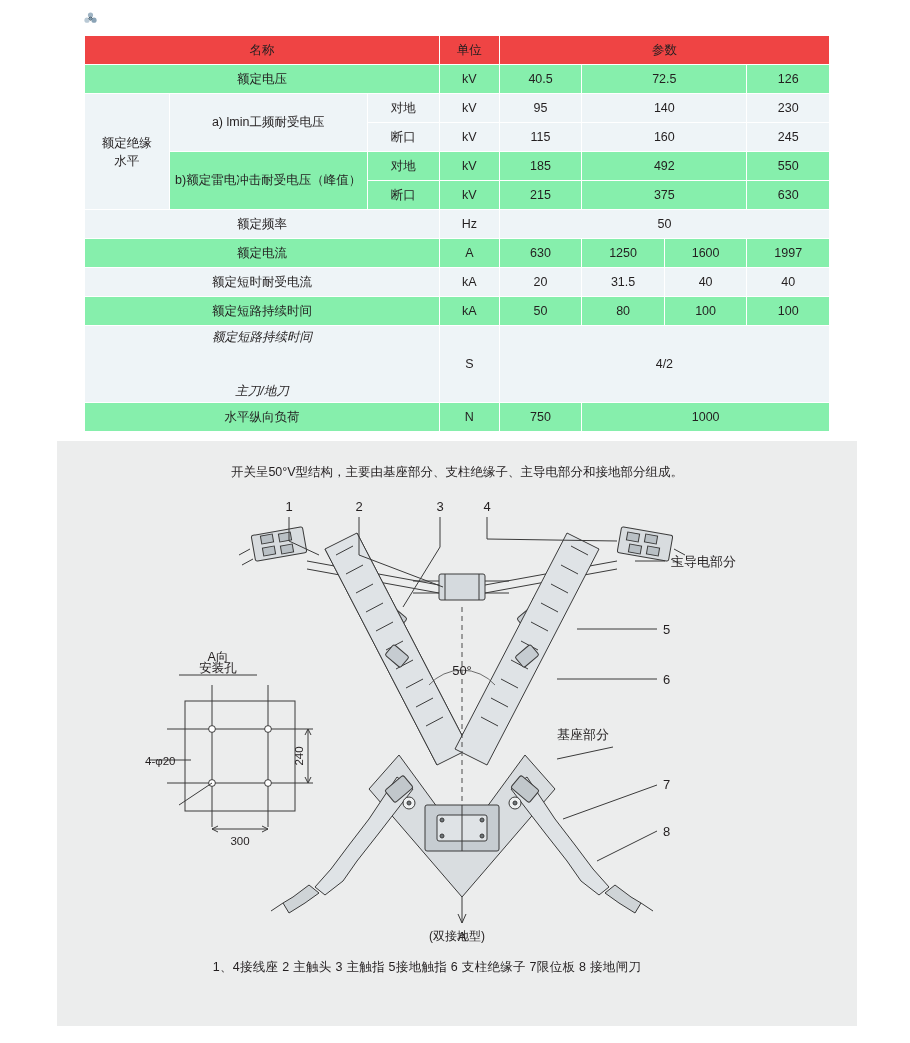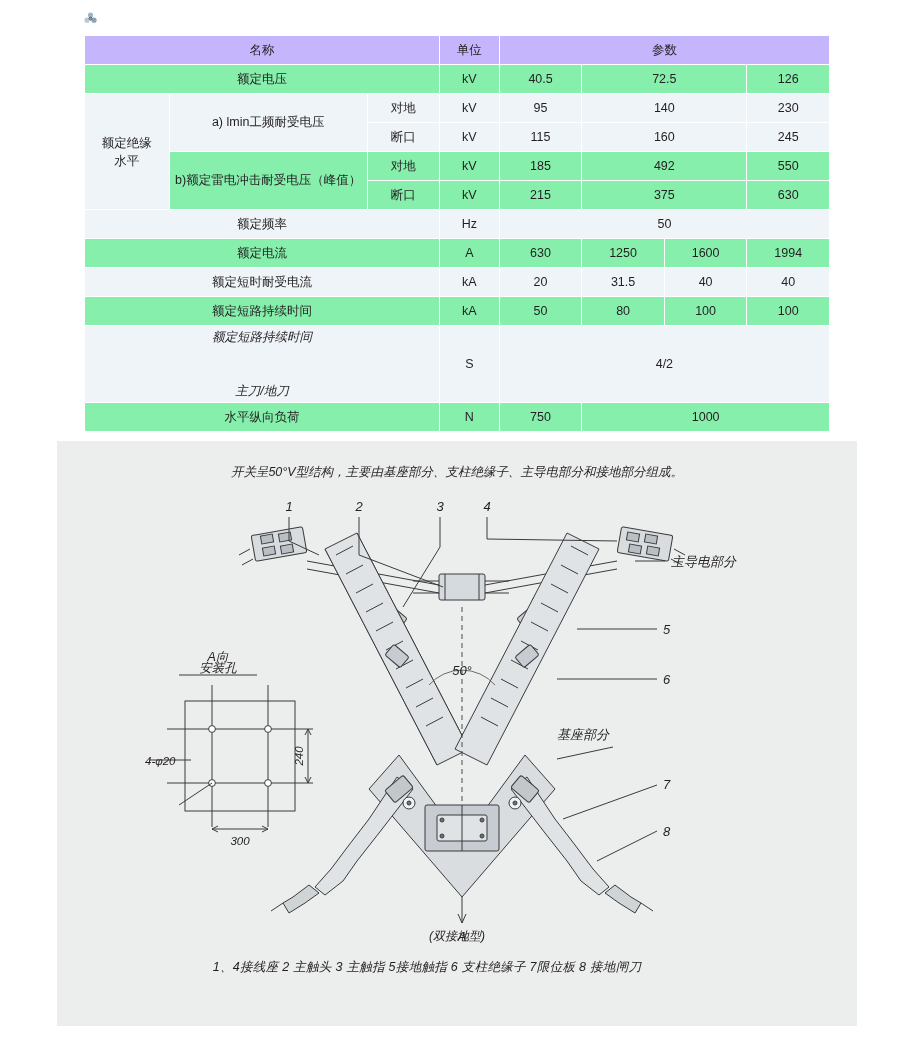--- a/index.html
+++ b/index.html
@@ -46,35 +46,34 @@
   }
   table.spec td, table.spec th {
     border: 1px solid #ffffff;
     padding: 0;
     text-align: center;
     vertical-align: middle;
     height: 28px;
     font-weight: normal;
     color: #231f20;
   }
-  .hdr td { background: #c4b5fd; height: 26px; font-size: 12.5px; }
+  .hdr td { background: #ef4444; height: 26px; font-size: 12.5px; }
   .rowA td { background: #eef4f7; }
   .rowB td { background: #86efac; }
   .left-pad { text-align: left; padding-left: 12px; }
   .tall { height: 30px; }
 
   
   .figure-panel {
     position: absolute;
     left: 57px;
     top: 441px;
     width: 800px;
     height: 585px;
     background: #eceded;
-    font-style: italic;
   }
   .fig-caption-top {
     text-align: center;
     font-size: 12.5px;
     padding-top: 23px;
     color: #231f20;
   }
   .fig-svg-wrap {
     position: absolute;
     left: 0;
@@ -186,21 +185,21 @@
     <td>Hz</td>
     <td colspan="4">50</td>
   </tr>
 
   <tr class="rowB">
     <td class="left-pad" colspan="3">额定电流</td>
     <td>A</td>
     <td>630</td>
     <td>1250</td>
     <td>1600</td>
-    <td>1994</td>
+    <td>1997</td>
   </tr>
 
   <tr class="rowA">
     <td class="left-pad" colspan="3">额定短时耐受电流</td>
     <td>kA</td>
     <td>20</td>
     <td>31.5</td>
     <td>40</td>
     <td>40</td>
   </tr>

